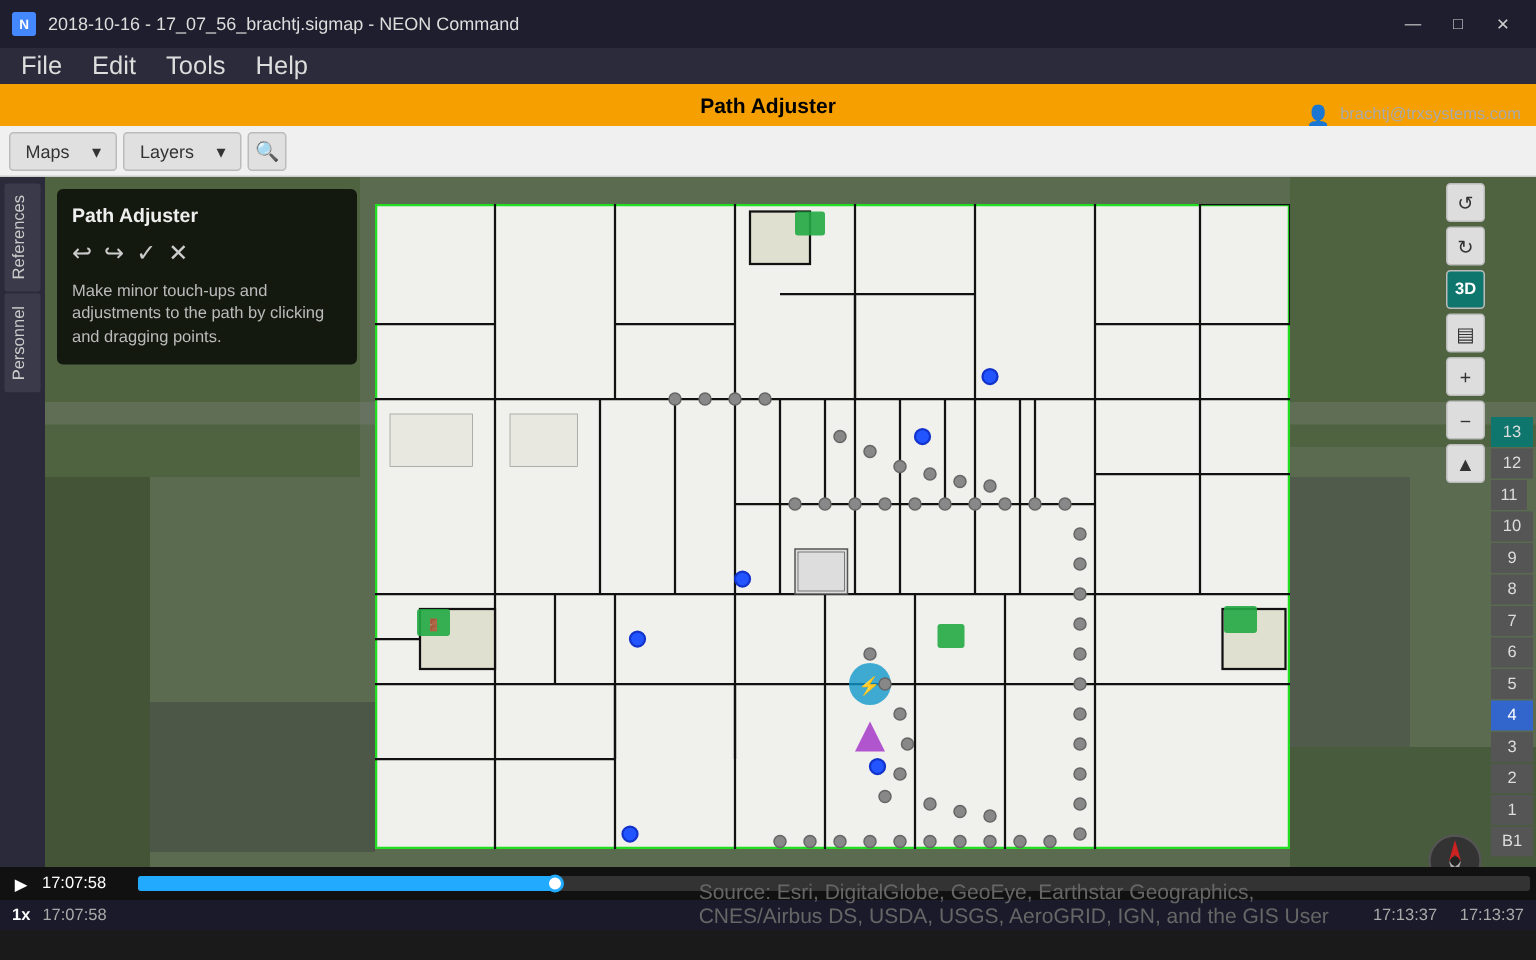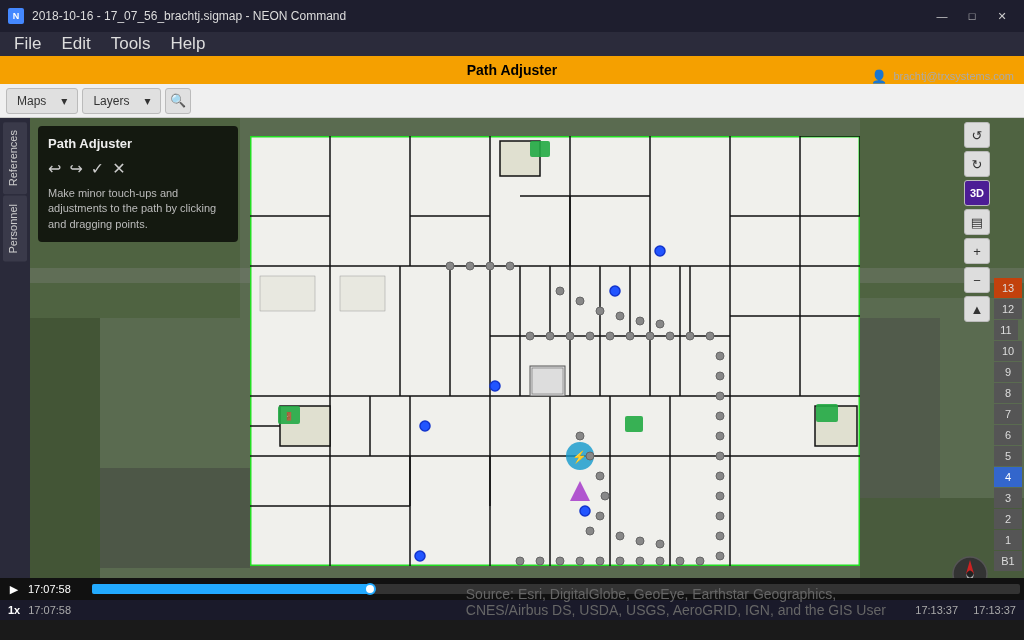--- a/index.html
+++ b/index.html
@@ -191,21 +191,21 @@
       border: 1px solid #bbb;
       border-radius: 3px;
       cursor: pointer;
       display: flex;
       align-items: center;
       justify-content: center;
       font-size: 13px;
       color: #333;
     }
     .ctrl-btn.three-d {
-      background: #4c1d95;
+      background: #0f766e;
       color: white;
       font-size: 11px;
       font-weight: bold;
     }
 
     
     #path-panel {
       position: absolute;
       top: 8px;
       left: 38px;
@@ -585,21 +585,21 @@
     <span class="zoom">1x</span>
     <span class="time-left">17:07:58</span>
     <span class="source-text">Source: Esri, DigitalGlobe, GeoEye, Earthstar Geographics, CNES/Airbus DS, USDA, USGS, AeroGRID, IGN, and the GIS User Community</span>
     <div class="time-right">
       <span>17:13:37</span>
       <span>17:13:37</span>
     </div>
   </div>
 
   <div style="position:absolute; right:0; top:160px; width:30px; display:flex; flex-direction:column; z-index:10;">
-  <div class="floor-btn" style="width: 28px; height: 20px; display: flex; align-items: center; justify-content: center; font-size: 11px; cursor: pointer; margin-bottom: 1px; color: rgb(221, 221, 221); background: #c2410c;">13</div>
+  <div class="floor-btn" style="width: 28px; height: 20px; display: flex; align-items: center; justify-content: center; font-size: 11px; cursor: pointer; margin-bottom: 1px; color: rgb(221, 221, 221); background: #0f766e;">13</div>
       <div class="floor-btn" style="width: 28px; height: 20px; display: flex; align-items: center; justify-content: center; font-size: 11px; cursor: pointer; margin-bottom: 1px; color: rgb(221, 221, 221); background: rgb(85, 85, 85);">12</div>
       <div class="floor-btn" style="width: 24px; height: 20px; display: flex; align-items: center; justify-content: center; font-size: 11px; cursor: pointer; margin-bottom: 1px; color: rgb(221, 221, 221); background: rgb(85, 85, 85);">11</div>
       <div class="floor-btn" style="width: 28px; height: 20px; display: flex; align-items: center; justify-content: center; font-size: 11px; cursor: pointer; margin-bottom: 1px; color: rgb(221, 221, 221); background: rgb(85, 85, 85);">10</div>
       <div class="floor-btn" style="width: 28px; height: 20px; display: flex; align-items: center; justify-content: center; font-size: 11px; cursor: pointer; margin-bottom: 1px; color: rgb(221, 221, 221); background: rgb(85, 85, 85);">9</div>
       <div class="floor-btn" style="width: 28px; height: 20px; display: flex; align-items: center; justify-content: center; font-size: 11px; cursor: pointer; margin-bottom: 1px; color: rgb(221, 221, 221); background: rgb(85, 85, 85);">8</div>
       <div class="floor-btn" style="width: 28px; height: 20px; display: flex; align-items: center; justify-content: center; font-size: 11px; cursor: pointer; margin-bottom: 1px; color: rgb(221, 221, 221); background: rgb(85, 85, 85);">7</div>
       <div class="floor-btn" style="width: 28px; height: 20px; display: flex; align-items: center; justify-content: center; font-size: 11px; cursor: pointer; margin-bottom: 1px; color: rgb(221, 221, 221); background: rgb(85, 85, 85);">6</div>
       <div class="floor-btn" style="width: 28px; height: 20px; display: flex; align-items: center; justify-content: center; font-size: 11px; cursor: pointer; margin-bottom: 1px; color: rgb(221, 221, 221); background: rgb(85, 85, 85);">5</div>
       <div class="floor-btn active" style="width: 28px; height: 20px; display: flex; align-items: center; justify-content: center; font-size: 11px; cursor: pointer; margin-bottom: 1px; color: rgb(255, 255, 255); background: rgb(51, 102, 204);">4</div>
       <div class="floor-btn" style="width: 28px; height: 20px; display: flex; align-items: center; justify-content: center; font-size: 11px; cursor: pointer; margin-bottom: 1px; color: rgb(221, 221, 221); background: rgb(85, 85, 85);">3</div>

